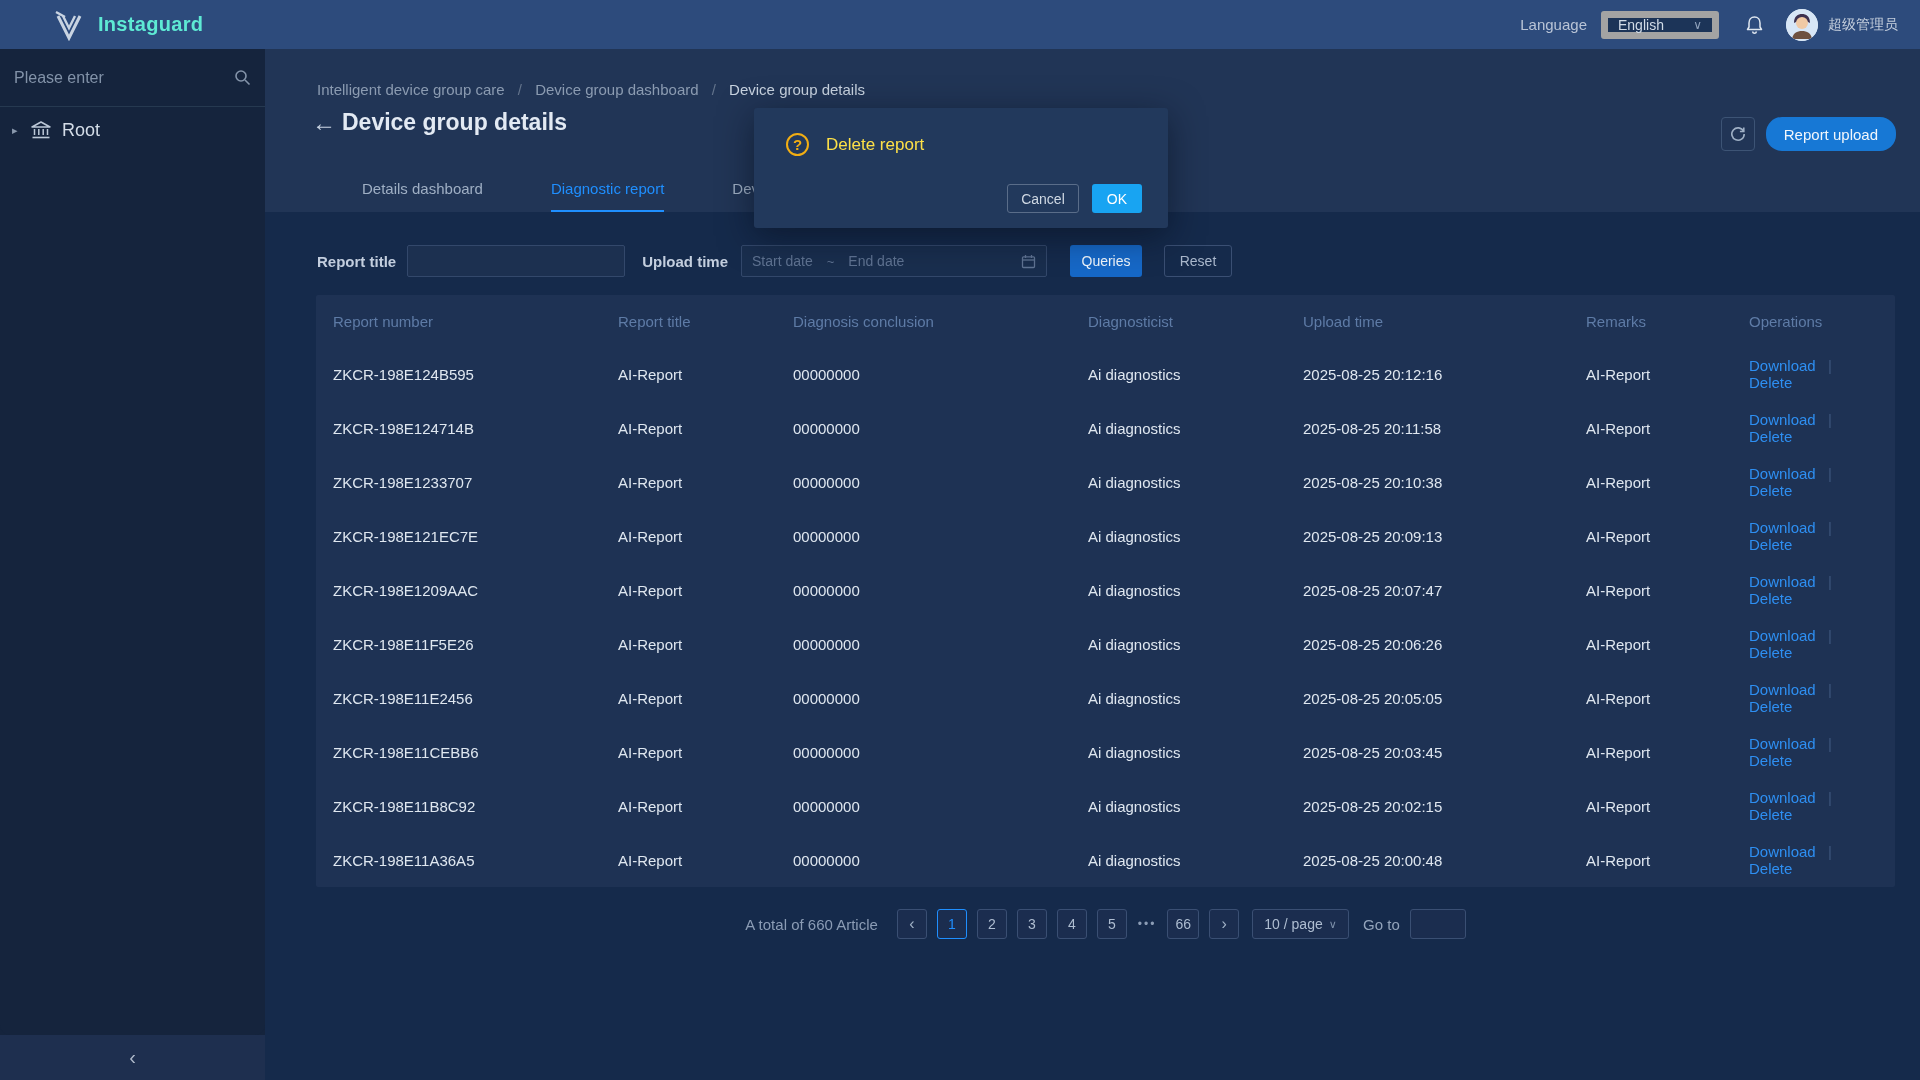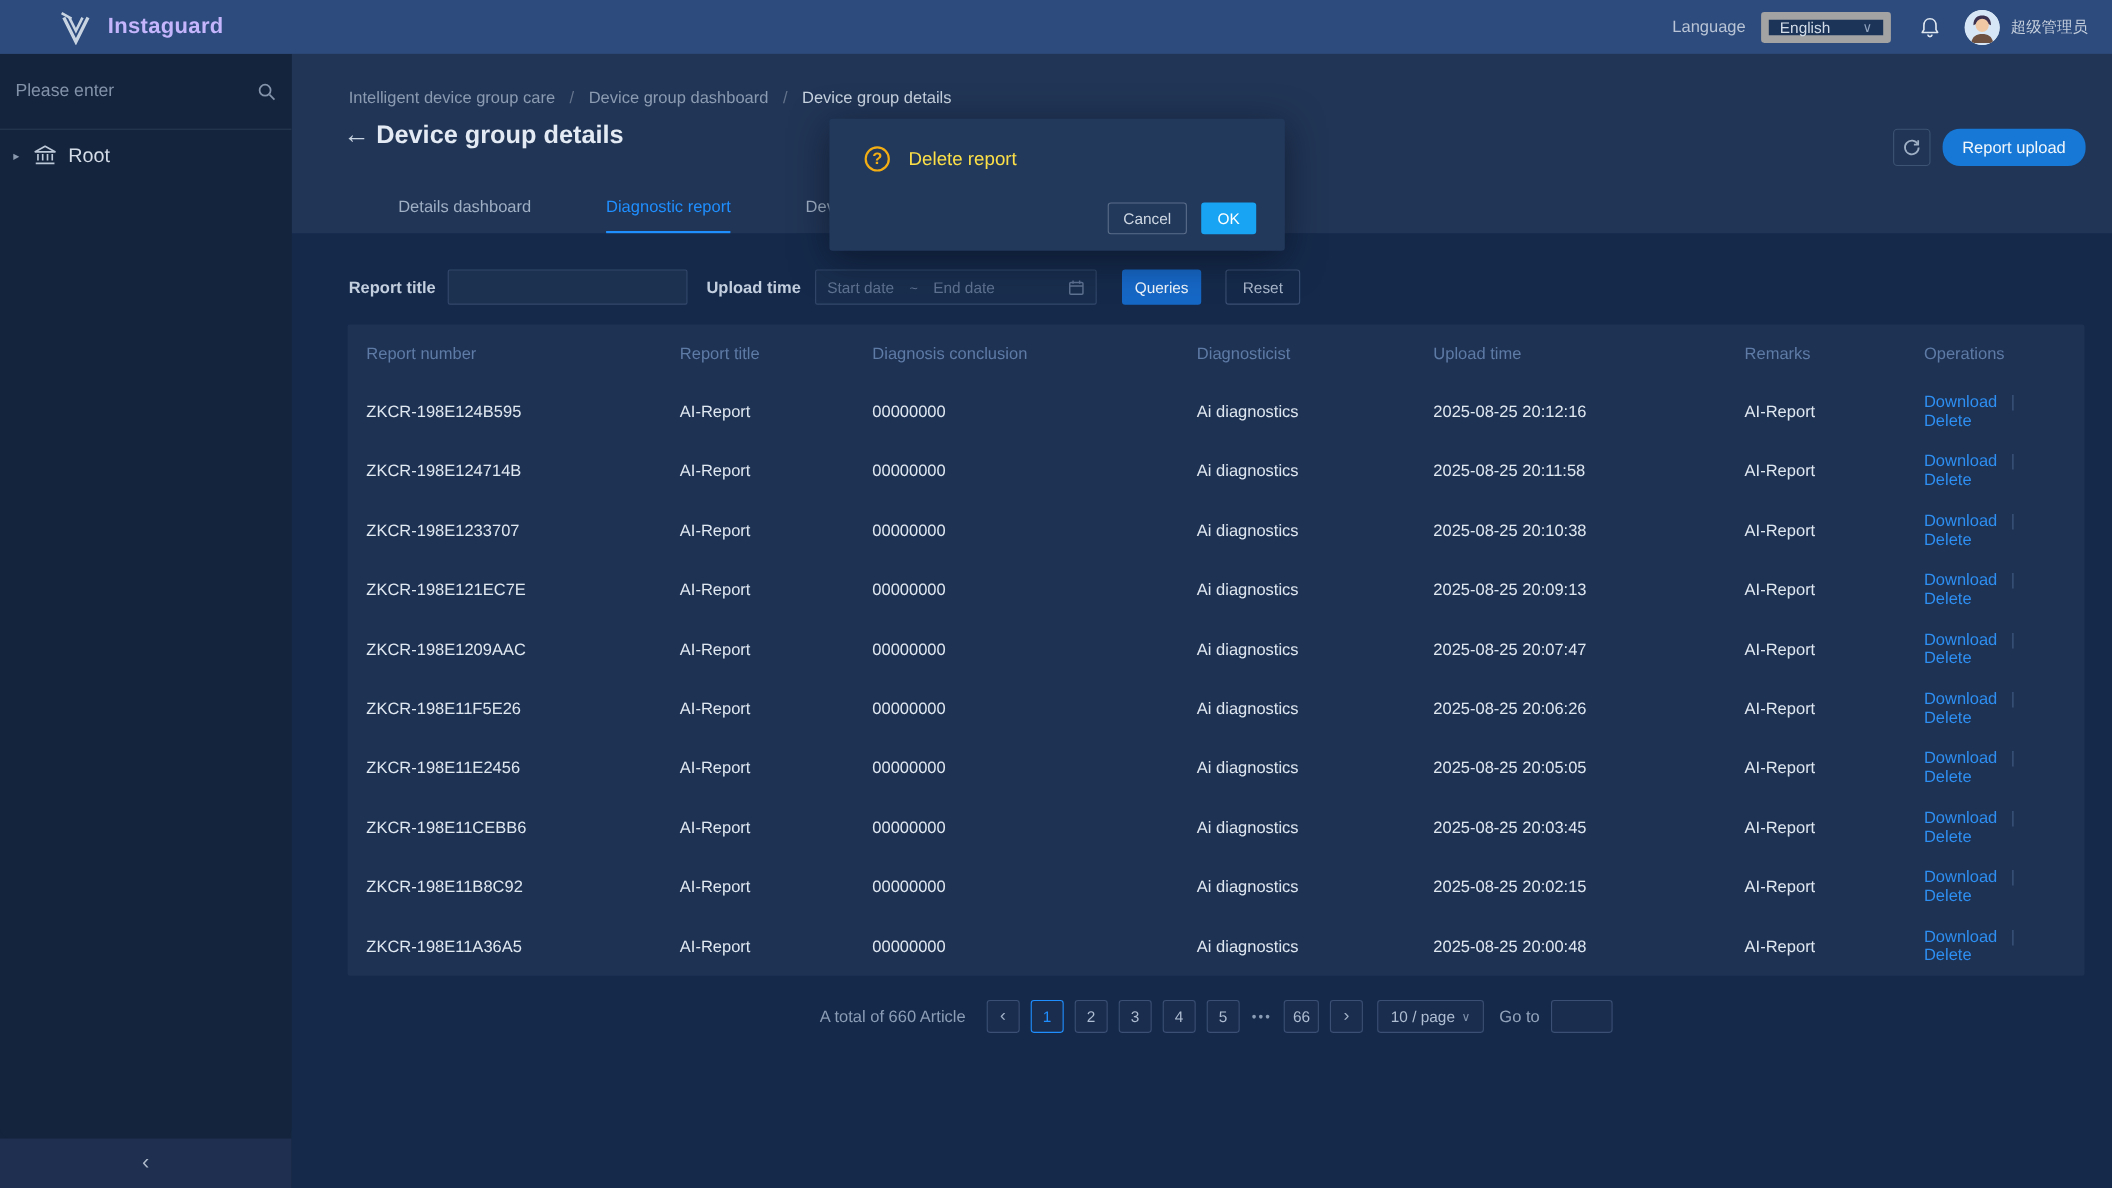--- a/index.html
+++ b/index.html
@@ -3,38 +3,38 @@
 <meta charset="utf-8">
 <style>
   * { margin:0; padding:0; box-sizing:border-box; }
   html,body { width:1920px; height:1080px; overflow:hidden; background:#152a4b;
     font-family:"Liberation Sans", sans-serif; }
 
   
   .navbar { position:absolute; left:0; top:0; width:1920px; height:49px;
     background:#2d4b7c; display:flex; align-items:center; z-index:30; }
   .brand { width:265px; display:flex; align-items:center; padding-left:52px; }
-  .brand-name { color:#c4b5fd; font-size:20px; font-weight:bold; margin-left:12px; letter-spacing:.3px; }
+  .brand-name { color:#5eead4; font-size:20px; font-weight:bold; margin-left:12px; letter-spacing:.3px; }
   .nav-menu { display:flex; align-items:center; margin-left:52px; gap:44px; }
   .nav-item { color:#d6dfea; font-size:15px; font-weight:bold; cursor:pointer; white-space:nowrap; }
   .nav-right { margin-left:auto; display:flex; align-items:center; padding-right:22px; }
   .lang-label { color:#b9c4d6; font-size:15px; margin-right:14px; }
   .lang-select { width:118px; height:28px; background:#1c3458; border:7px solid #a3a3a3;
     border-radius:3px; display:flex; align-items:center; padding:0 10px; cursor:pointer; }
   .lang-value { color:#d2dce8; font-size:14px; flex:1; }
   .lang-caret { color:#90a2bc; font-size:12px; }
   .bell { margin-left:26px; cursor:pointer; display:flex; }
   .avatar { width:32px; height:32px; border-radius:50%; margin-left:22px; overflow:hidden;
     background:#dbe9f7; cursor:pointer; flex:none; }
   .user-name { color:#c5cfdd; font-size:14px; margin-left:10px; }
 
   
   .sidebar { position:absolute; left:0; top:49px; width:265px; bottom:0; background:#15243d; z-index:20; }
   .sidebar-panel { position:absolute; inset:0 0 45px 0; background:#15243d; border-radius:0 0 10px 10px; }
-  .side-search { height:69px; display:flex; align-items:center; padding:0 14px;
+  .side-search { height:58px; display:flex; align-items:center; padding:0 14px;
     border-bottom:1px solid #263950; }
   .side-search input { flex:1; background:transparent; border:none; outline:none;
     color:#cdd7e4; font-size:16px; font-family:"Liberation Sans", sans-serif; }
   .side-search input::placeholder { color:#8292a8; }
   .tree-item { display:flex; align-items:center; height:46px; padding-left:12px; cursor:pointer; }
   .tree-caret { color:#8a99ae; font-size:11px; width:18px; }
   .tree-label { color:#d3dce7; font-size:18px; margin-left:10px; }
   .collapse-bar { position:absolute; left:0; right:0; bottom:0; height:45px; background:#1e2f4f;
     display:flex; align-items:center; justify-content:center; cursor:pointer; }
   .collapse-glyph { color:#aeb9ca; font-size:20px; }
@@ -58,21 +58,21 @@
   .tab { font-size:15px; color:#9fafc4; padding-bottom:13px; cursor:pointer; border-bottom:2px solid transparent; }
   .tab.active { color:#1f8fff; border-bottom-color:#1f8fff; }
 
   
   .filter-row { position:absolute; left:52px; top:196px; height:32px; display:flex; align-items:center; }
   .filter-label { color:#c3cede; font-size:15px; font-weight:bold; }
   .text-input { width:218px; height:32px; margin-left:11px; background:rgba(255,255,255,0.03);
     border:1px solid #33486b; border-radius:2px; color:#dfe7f0; padding:0 10px; font-size:14px;
     outline:none; font-family:"Liberation Sans", sans-serif; }
   .ft-upload { margin-left:17px; }
-  .range-picker { width:256px; height:32px; margin-left:13px; border:1px solid #33486b;
+  .range-picker { width:306px; height:32px; margin-left:13px; border:1px solid #33486b;
     border-radius:2px; display:flex; align-items:center; padding:0 10px; cursor:pointer;
     background:rgba(255,255,255,0.02); }
   .range-ph { color:#5f7392; font-size:14px; }
   .range-sep { color:#5f7392; font-size:13px; margin:0 14px; }
   .range-cal { margin-left:auto; display:flex; }
   .queries-btn { height:32px; width:72px; margin-left:23px; background:#1668c7; color:#f0f6fc;
     border:none; border-radius:3px; font-size:14px; cursor:pointer; font-family:"Liberation Sans", sans-serif; }
   .reset-btn { height:32px; width:68px; margin-left:22px; background:transparent; color:#aab8cc;
     border:1px solid #3a4f73; border-radius:3px; font-size:14px; cursor:pointer;
     font-family:"Liberation Sans", sans-serif; }

